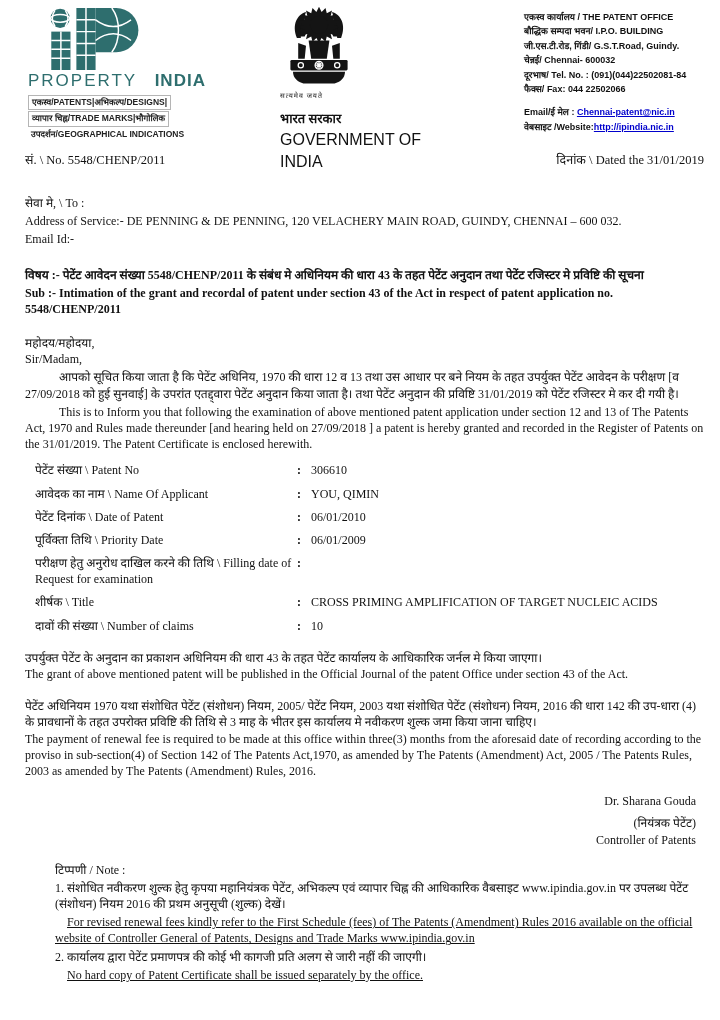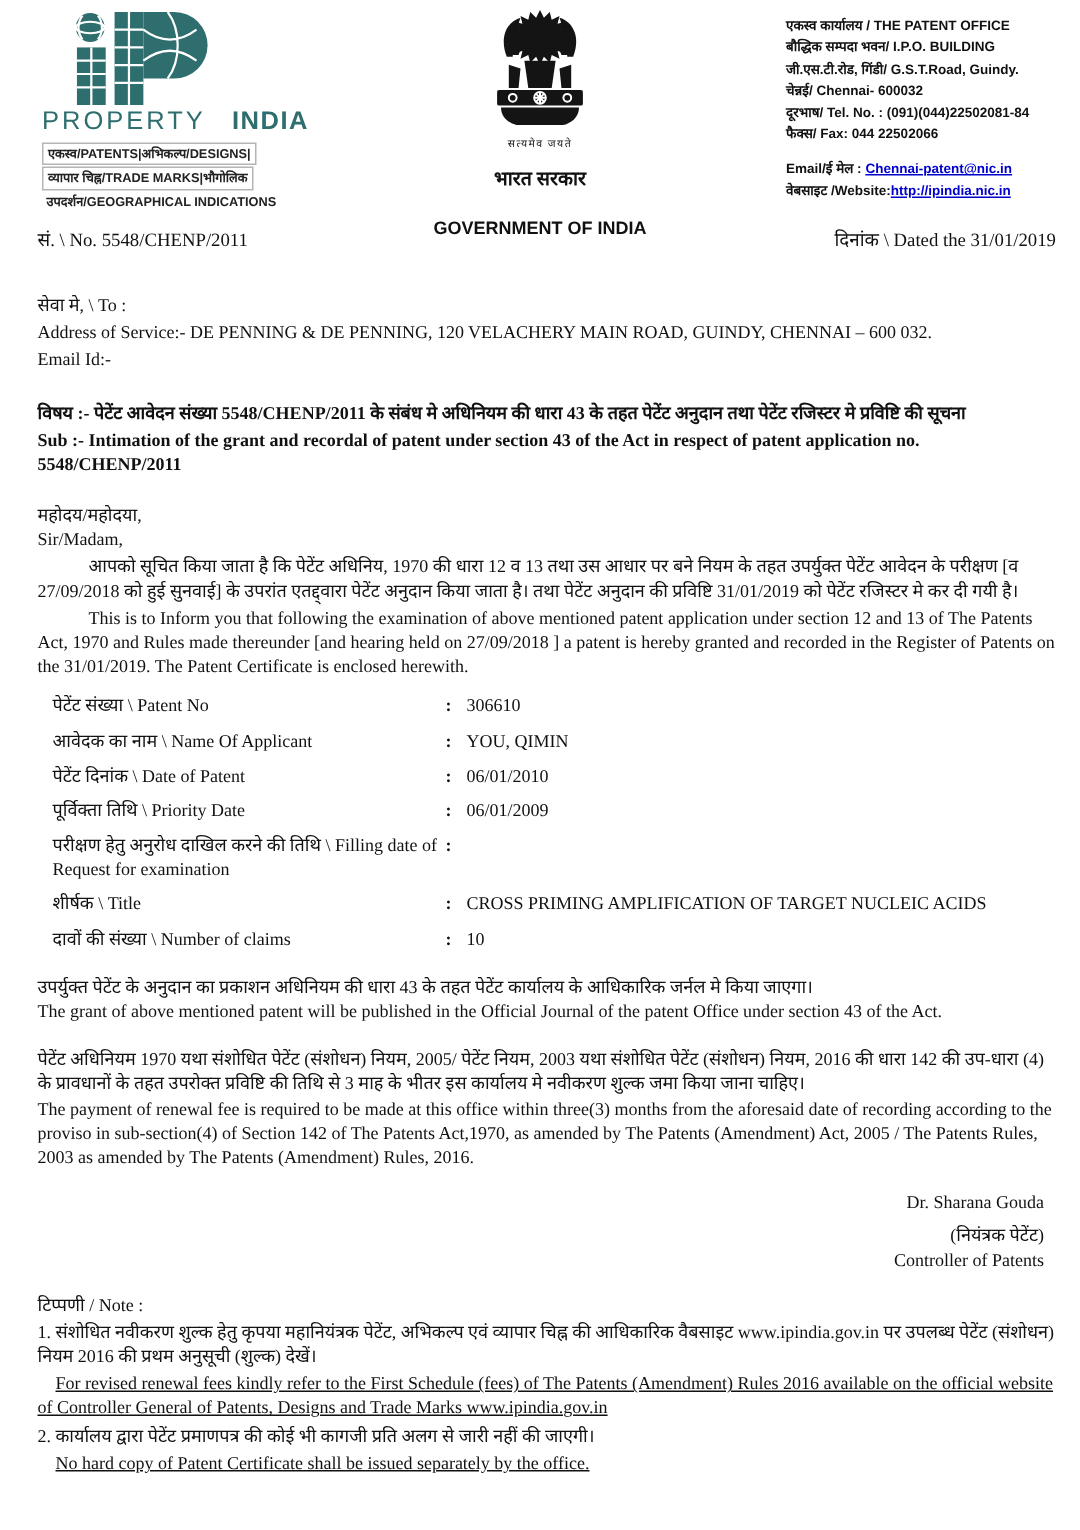--- a/index.html
+++ b/index.html
@@ -19,24 +19,24 @@
   .logo-title {
     font-family:"Liberation Sans", sans-serif; color:#2e6e6e;
     font-size:17px; letter-spacing:2px; line-height:1.1; margin-top:2px;
   }
   .logo-title .bold { font-weight:bold; letter-spacing:1px;padding-left:11px; }
   .taglines { margin-top:4px; font-family:"Liberation Sans", sans-serif;
     font-size:8.5px; font-weight:bold; color:#222; }
   .tagline { display:inline-block; padding:1px 3px; margin-bottom:1px; }
   .tagline.boxed { border:1px solid #b5b5b5; }
 
-  .emblem-block { position:absolute; left:280px; top:4px; width:160px; text-align:center; }
+  .emblem-block { position:absolute; left:280px; top:4px; width:160px; text-align:left; }
   .emblem-motto { font-size:7px; letter-spacing:1px; margin-top:-2px; }
   .govt-hi { font-weight:bold; font-size:13px; margin-top:8px; }
-  .govt-en { font-family:"Liberation Sans", sans-serif; font-weight:bold; font-size:12px; margin-top:17px; }
+  .govt-en { font-family:"Liberation Sans", sans-serif; font-weight:normal; font-size:16px; margin-top:2px; }
 
   .office-block {
     position:absolute; left:524px; top:10px; width:192px;
     font-family:"Liberation Sans", sans-serif; font-size:9px; font-weight:bold;
     line-height:1.6; color:#111;
   }
   .office-block .spacer { height:9px; }
   .link { color:#0000cc; text-decoration:underline; cursor:pointer; }
 
   
@@ -60,21 +60,21 @@
   .field-row { display:flex; align-items:flex-start; margin-top:7px; }
   .field-label { width:262px; flex:0 0 262px; }
   .field-colon { width:14px; flex:0 0 14px; font-weight:bold; }
   .field-value { flex:1; }
 
   .para-pair { margin-top:16px; }
 
   .signature { margin-top:14px; text-align:right; padding-right:8px; }
   .signature .sig-title-hi { margin-top:6px; }
 
-  .notes { margin-top:14px; }
+  .notes { margin-top:14px;margin-left:30px; }
   .notes .note-en { text-indent:12px;text-decoration:underline; }
   .note-item { margin-top:2px; }
 </style>
 </head>
 <body>
 
 <div class="page">
 
   <div class="header">
 

